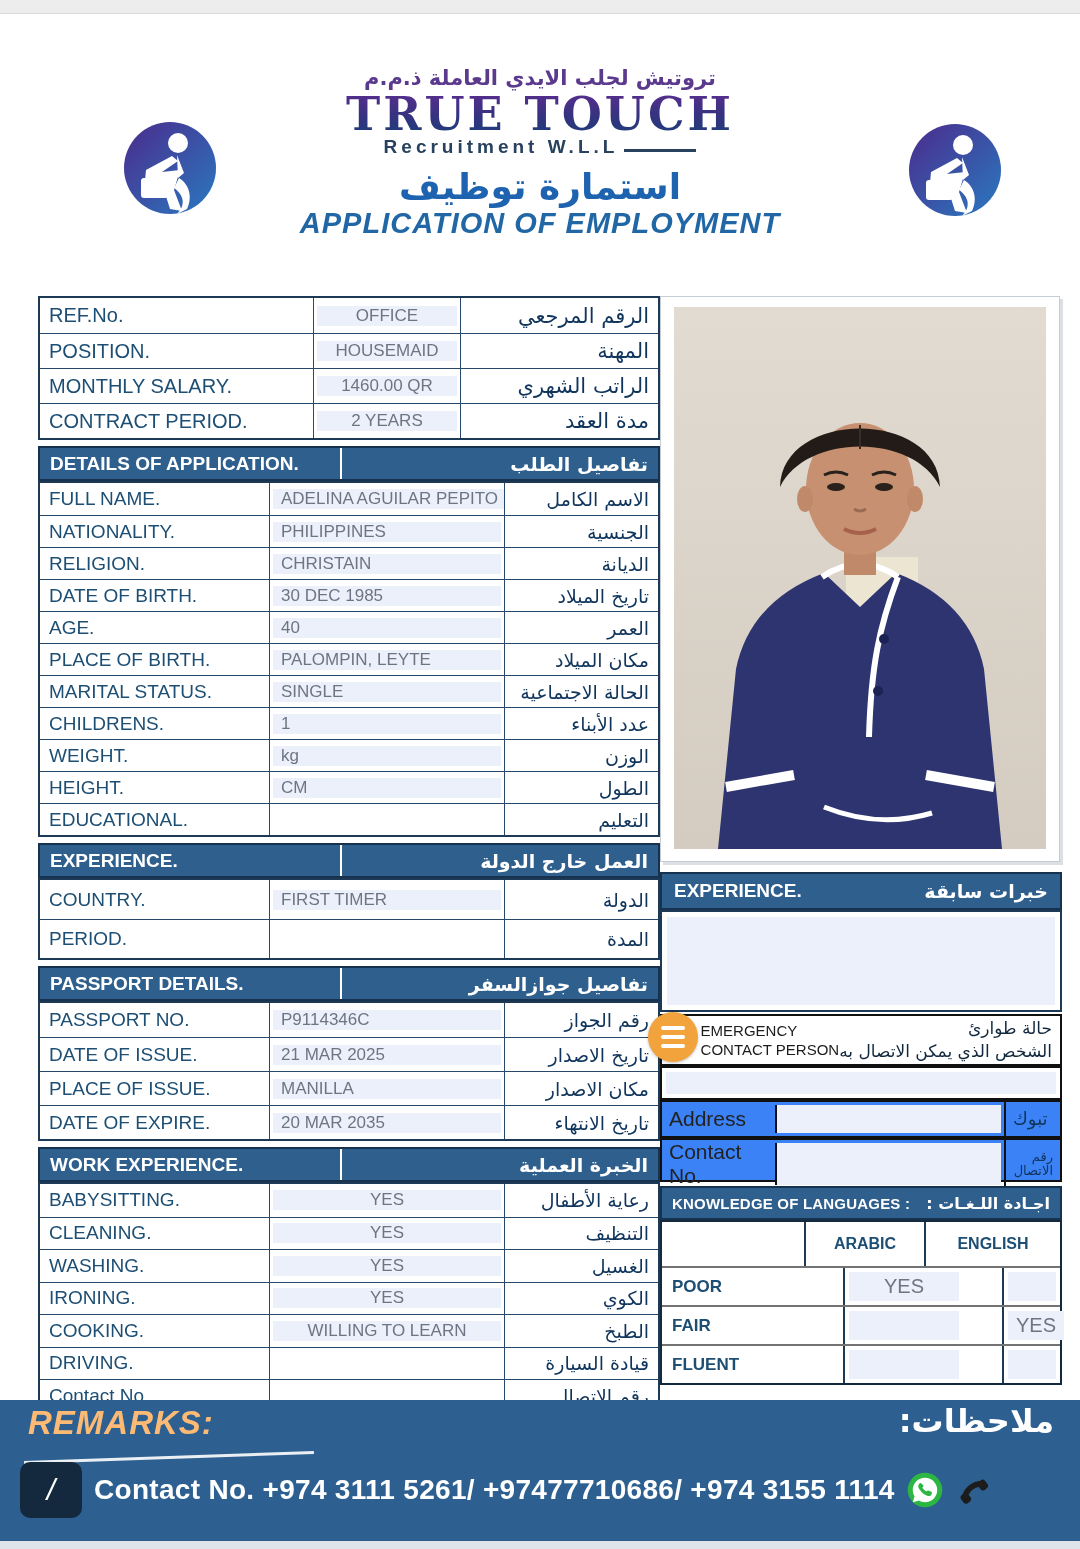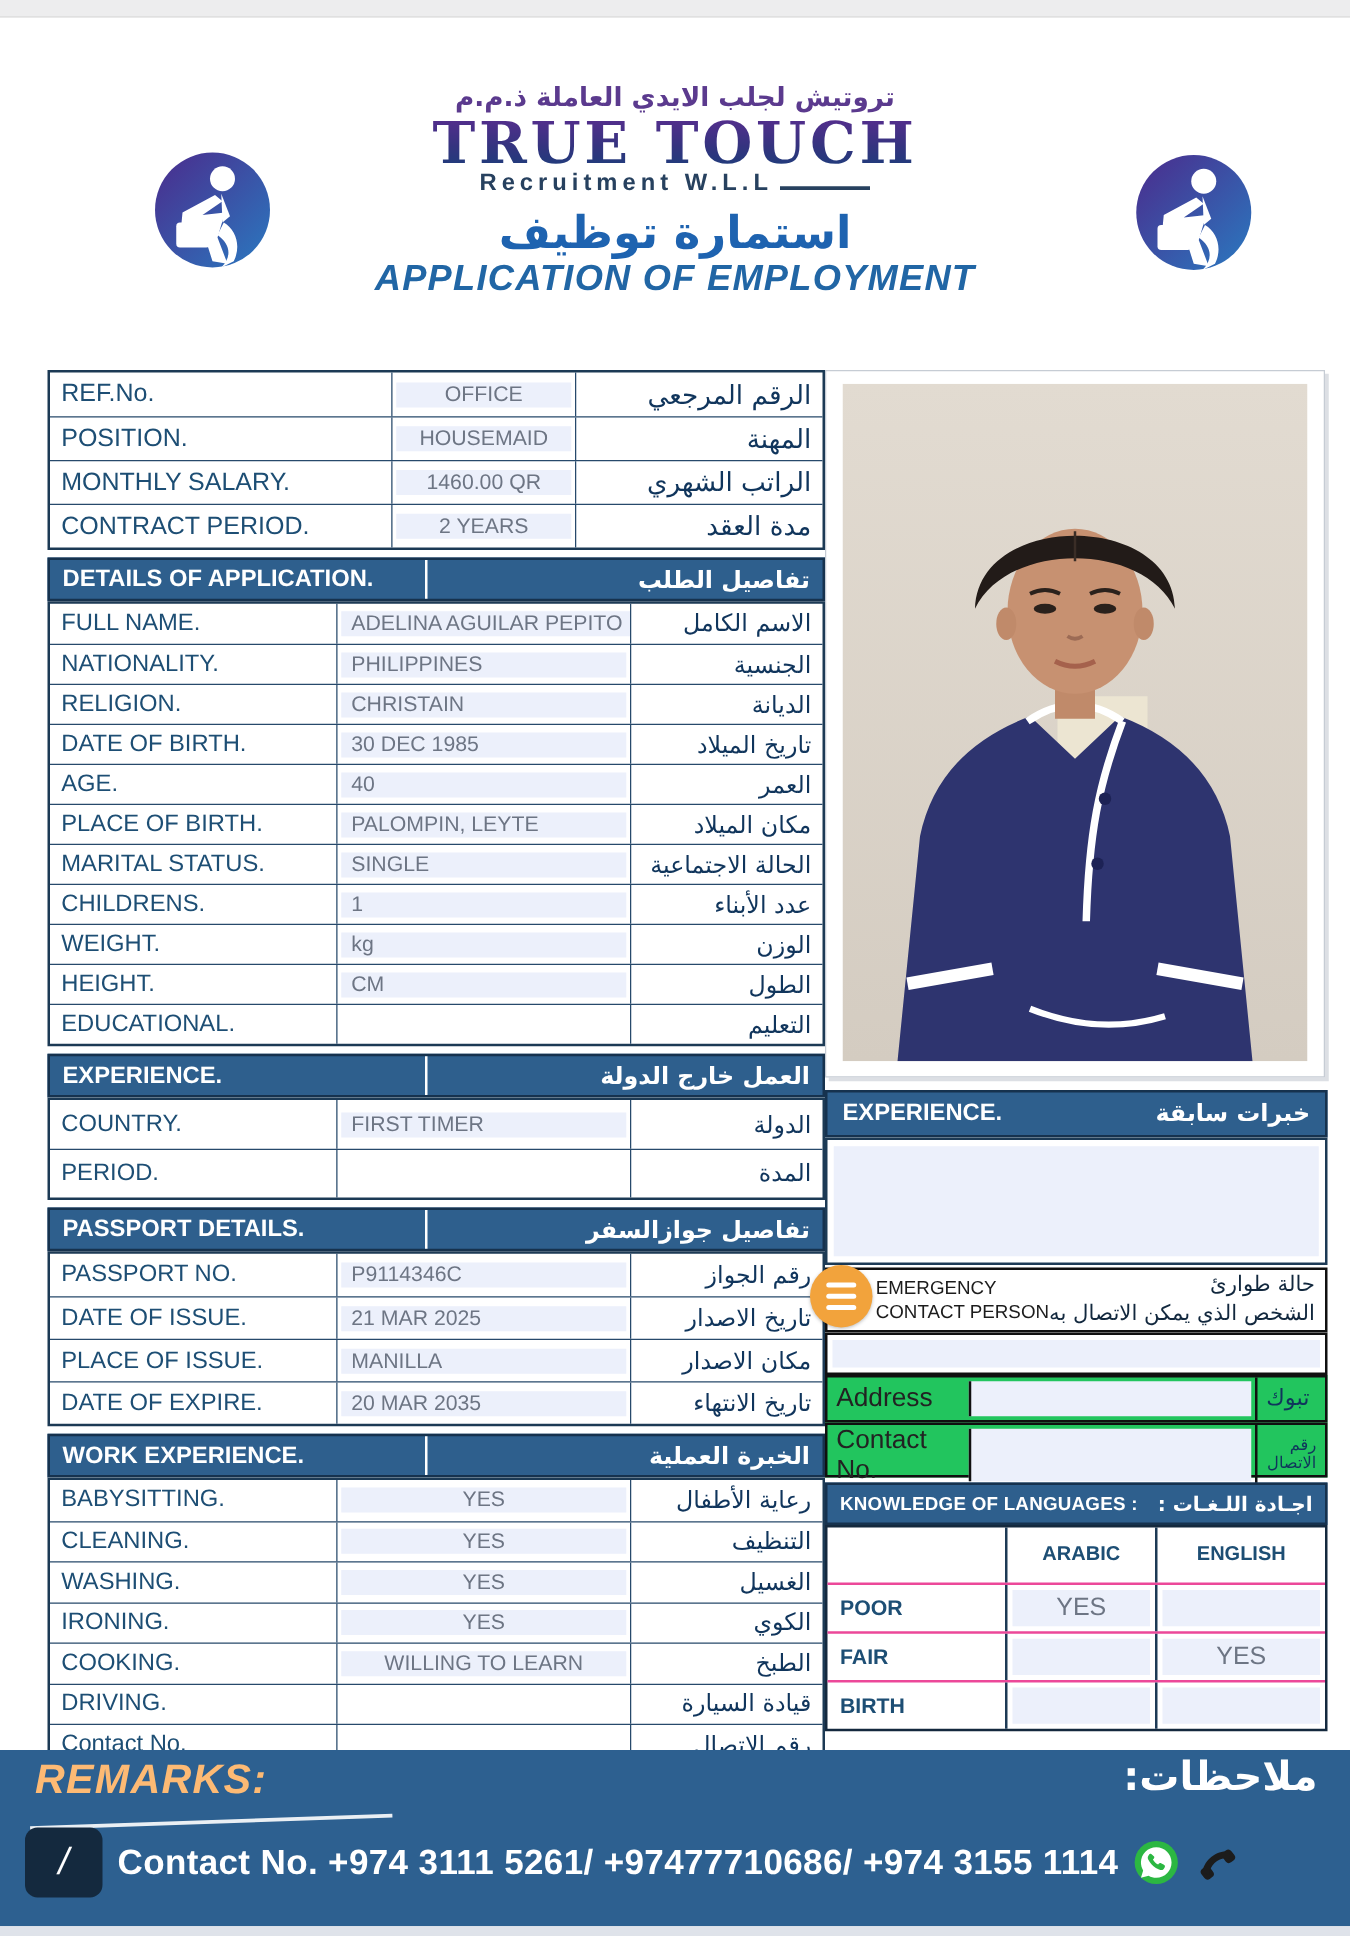--- a/index.html
+++ b/index.html
@@ -60,36 +60,36 @@
   .r-exp-hdr .ar{color:#fff;font-weight:bold;font-size:19px;direction:rtl;font-family:"DejaVu Sans",sans-serif;}
   .r-empty{position:absolute;left:660px;top:910px;width:402px;height:102px;border:2px solid #1c3a55;background:#fff;padding:5px;}
   .r-empty .fill{width:100%;height:100%;background:var(--highlight);}
   .emerg{position:absolute;left:660px;top:1014px;width:402px;height:52px;border:2px solid #101010;background:#fff;display:flex;align-items:center;justify-content:flex-end;padding:2px 8px 2px 36px;}
   .emerg .en{font-size:15px;color:#1c1c1c;line-height:1.3;}
   .emerg .ar{font-size:17px;color:#12283e;line-height:1.35;direction:rtl;text-align:right;font-family:"DejaVu Sans",sans-serif;}
   .menu-btn{position:absolute;left:648px;top:1012px;width:50px;height:50px;border-radius:50%;background:var(--accent_orange);display:flex;flex-direction:column;align-items:center;justify-content:center;gap:5px;z-index:5;box-shadow:0 1px 3px rgba(0,0,0,.25);cursor:pointer;}
   .menu-btn i{display:block;width:24px;height:4px;background:#fff;border-radius:2px;}
   .blank-row{position:absolute;left:660px;top:1066px;width:402px;height:34px;border:2px solid #101010;background:#fff;padding:4px;}
   .blank-row .fill{width:100%;height:100%;background:var(--highlight);}
-  .r3{position:absolute;left:660px;width:402px;display:grid;grid-template-columns:110px 1fr 56px;border:2px solid #101010;background:#22c55e;}
+  .r3{position:absolute;left:660px;width:402px;display:grid;grid-template-columns:110px 1fr 56px;border:2px solid #101010;background:#3b82f6;}
   .r3 > div{display:flex;align-items:center;padding:0 7px;}
   .r3 > div + div{border-left:2px solid #101010;}
   .r3 .v{background:var(--highlight);margin:3px;}
   .r3 .l{font-size:21px;color:#222;}
   .r3 .a{direction:rtl;justify-content:flex-end;color:var(--arabic_navy);font-family:"DejaVu Sans",sans-serif;text-align:right;line-height:1.1;}
   .addr{top:1100px;height:38px;}
   .addr .a{font-size:18px;}
   .cont{top:1138px;height:44px;}
   .cont .a{font-size:13px;}
   .lang-hdr{position:absolute;left:660px;top:1186px;width:402px;height:34px;background:var(--band_blue);border:2px solid #16324e;display:flex;align-items:center;justify-content:space-between;padding:0 10px;}
   .lang-hdr .en{color:#fff;font-weight:bold;font-size:15px;letter-spacing:.2px;}
   .lang-hdr .ar{color:#fff;font-weight:bold;font-size:16px;direction:rtl;font-family:"DejaVu Sans",sans-serif;}
   .lang-tbl{position:absolute;left:660px;top:1220px;width:402px;border:2px solid #14293e;background:#fff;}
   .lang-row{display:grid;grid-template-columns:142px 120px 1fr;}
-  .lang-row + .lang-row{border-top:2px solid #ec4899;}
+  .lang-row + .lang-row{border-top:2px solid #737373;gap:39px;}
   .lang-row > div{display:flex;align-items:center;padding:0 10px;}
   .lang-row > div + div{border-left:2px solid #1d3a55;}
   .lang-h{height:44px;}
   .lang-d{height:39px;}
   .lang-col{justify-content:center;font-weight:bold;color:var(--label_navy);font-size:16px;}
   .lang-lab{font-weight:bold;color:var(--label_navy);font-size:17px;}
   .lang-v{padding:4px !important;}
   .lang-v .hl{height:100%;justify-content:center;font-size:20px;}
 
   
@@ -479,21 +479,21 @@
     <div class="lang-row lang-d">
       <div class="lang-lab">FAIR</div>
       <div class="lang-v">
           <span class="hl"></span>
         </div>
       <div class="lang-v">
           <span class="hl">YES</span>
         </div>
     </div>
     <div class="lang-row lang-d">
-      <div class="lang-lab">BIRTH</div>
+      <div class="lang-lab">FLUENT</div>
       <div class="lang-v">
           <span class="hl"></span>
         </div>
       <div class="lang-v">
           <span class="hl"></span>
         </div>
     </div>
   </div>
 
   <div class="remarks">

